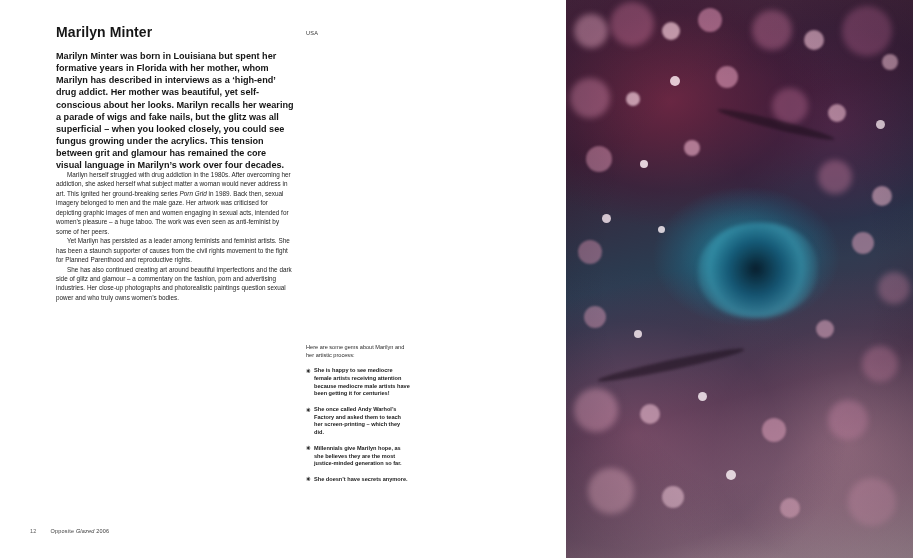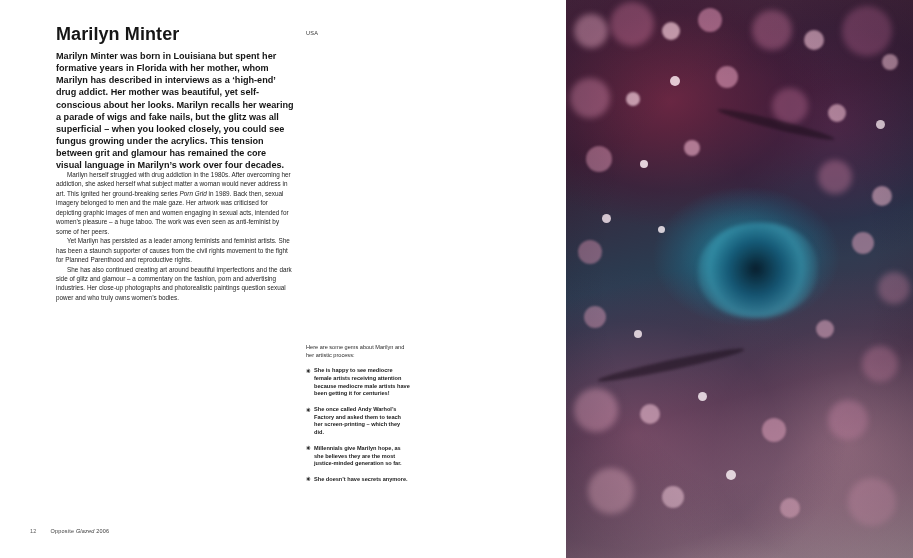--- a/index.html
+++ b/index.html
@@ -25,21 +25,21 @@
   .left-page {
     position: absolute;
     left: 0; top: 0;
     width: 566px; height: 558px;
     background: #ffffff;
   }
 
   .title {
     position: absolute;
     left: 56px; top: 24px;
-    font-size: 18px;
+    font-size: 14px;
     font-weight: 600;
     letter-spacing: 0.1px;
     color: #161616;
   }
 
   .country {
     position: absolute;
     left: 306px; top: 30px;
     font-size: 5.6px;
     letter-spacing: 0.25px;

